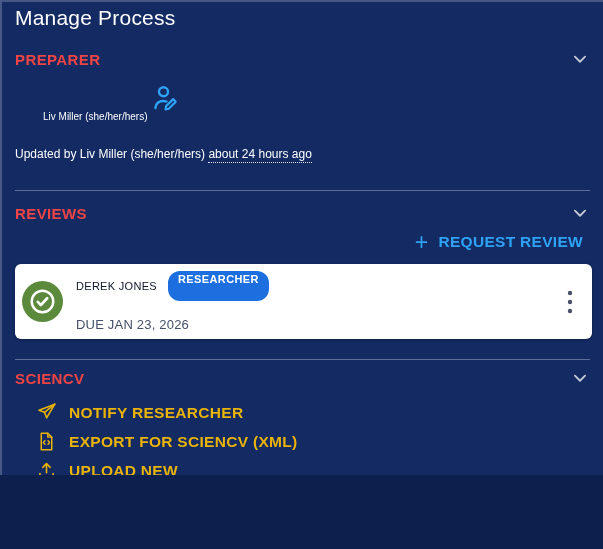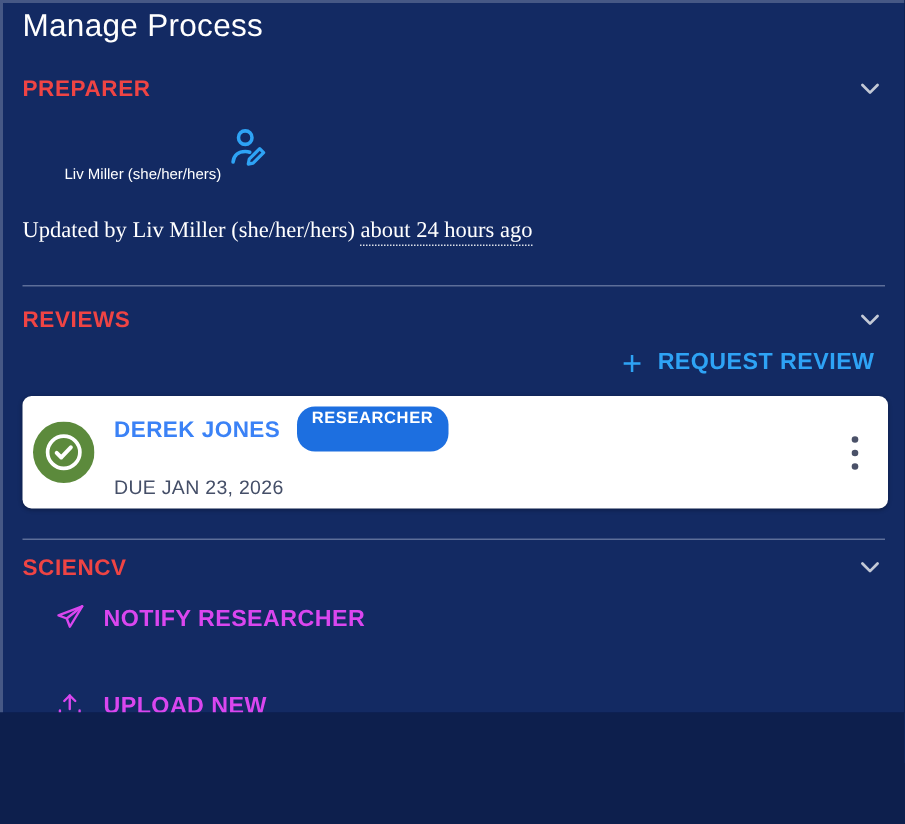--- a/index.html
+++ b/index.html
@@ -12,48 +12,48 @@
   }
   .page-title{position:absolute;left:13px;top:4px;font-size:21px;font-weight:500;letter-spacing:.2px;}
   .sec-header{
     position:absolute;left:13px;right:12px;display:flex;justify-content:space-between;
     align-items:center;color:#ef4444;font-weight:700;font-size:15px;letter-spacing:.4px;cursor:pointer;
   }
   .hdr-prep{top:46px}.hdr-rev{top:200px}.hdr-scv{top:365px}
   .chev{width:22px;height:22px;color:#C3C9D6;flex:0 0 auto;}
   .person-edit{position:absolute;left:149px;top:81px;width:30px;height:30px;color:#2EA3F5;cursor:pointer;}
   .preparer-name{position:absolute;left:13px;top:109px;font-size:10px;margin-left:28px;}
-  .meta{position:absolute;left:13px;top:143px;font-size:15px;line-height:19px;font-family:Liberation Serif, serif;}
+  .meta{position:absolute;left:13px;top:143px;font-size:12px;line-height:19px;}
   .dotted{border-bottom:1px dotted rgba(255,255,255,.85);padding-bottom:1px;}
   .divider{position:absolute;left:13px;right:13px;border-top:1px solid rgba(183,193,219,.45);height:0;}
   .d1{top:188px}.d2{top:357px}.d3{top:545px}
   .request-review{
     position:absolute;right:14px;top:230px;display:flex;align-items:center;gap:10px;
     color:#2EA3F5;font-weight:700;font-size:15.5px;letter-spacing:.3px;cursor:pointer;background:none;border:0;
     font-family:"Liberation Sans",sans-serif;
   }
   .plus{font-size:23px;font-weight:400;line-height:18px;}
   .review-card{
     position:absolute;left:13px;top:262px;width:577px;height:75px;background:#fff;border-radius:6px;
     display:flex;align-items:center;gap:13px;padding:0 12px 0 7px;box-sizing:border-box;
     box-shadow:0 1px 3px rgba(0,0,0,.3);
   }
   .avatar{width:41px;height:41px;flex:0 0 auto;}
   .card-text{flex:1;}
   .card-name-row{display:flex;align-items:center;gap:11px;}
-  .card-name{color:#3b82f6;font-weight:700;font-size:15px;letter-spacing:.3px;}
+  .card-name{color:#0f172a;font-weight:400;font-size:11px;letter-spacing:.3px;}
   .badge{
     background:#1D6FE0;color:#fff;font-size:11px;font-weight:700;letter-spacing:.4px;
     padding:3px 10px 16px;border-radius:12px;line-height:1;
   }
   .card-due{color:#454F68;font-size:13px;margin-top:16px;letter-spacing:.2px;}
   .kebab{width:20px;height:32px;color:#4A5168;cursor:pointer;flex:0 0 auto;display:flex;align-items:center;justify-content:center;}
   .action{
     position:absolute;left:28px;display:flex;align-items:center;gap:12px;
-    color:#d946ef;font-weight:700;font-size:15.5px;letter-spacing:.3px;cursor:pointer;background:none;border:0;
+    color:#eab308;font-weight:700;font-size:15.5px;letter-spacing:.3px;cursor:pointer;background:none;border:0;
     font-family:"Liberation Sans",sans-serif;
   }
   .a1{top:399px}.a2{top:428px}.a3{top:457px}.a4{top:487px}
   .aicon{width:21px;height:21px;flex:0 0 auto;}
   .red-annotation{
     position:absolute;left:7px;top:474px;width:202px;height:44px;border:6px solid #E9290C;
     border-radius:22px;box-sizing:border-box;pointer-events:none;
   }
   .upload-status{position:absolute;left:13px;top:518px;font-size:13.5px;}
   svg{display:block;}
@@ -132,20 +132,29 @@
   </div>
 
   <button class="action a1">
     <svg class="aicon" viewBox="0 0 24 24" fill="none" stroke="currentColor" stroke-width="1.8" stroke-linecap="round" stroke-linejoin="round">
       <path d="M21.5 2.5 3.4 9.4l6.3 2.4 2.4 6.3 9.4-15.6z"></path>
       <path d="M9.7 11.8 21.5 2.5"></path>
     </svg>
     <span>NOTIFY RESEARCHER</span>
   </button>
 
+  <button class="action a2">
+    <svg class="aicon" viewBox="0 0 24 24" fill="none" stroke="currentColor" stroke-width="1.7" stroke-linecap="round" stroke-linejoin="round">
+      <path d="M6 2.5h7.5L18 7v14.5H6z"></path>
+      <path d="M13.5 2.5V7H18"></path>
+      <path d="M10.2 11.2 8.4 13.2l1.8 2"></path>
+      <path d="M13.8 11.2l1.8 2-1.8 2"></path>
+    </svg>
+    <span>EXPORT FOR SCIENCV (XML)</span>
+  </button>
 
   <button class="action a3">
     <svg class="aicon" viewBox="0 0 24 24" fill="none" stroke="currentColor" stroke-width="1.8" stroke-linecap="round" stroke-linejoin="round">
       <path d="M4.5 15.5v3.2a2 2 0 0 0 2 2h11a2 2 0 0 0 2-2v-3.2"></path>
       <path d="M12 14.5V4.2"></path>
       <path d="M7.8 8.4 12 4.2l4.2 4.2"></path>
     </svg>
     <span>UPLOAD NEW</span>
   </button>
 

